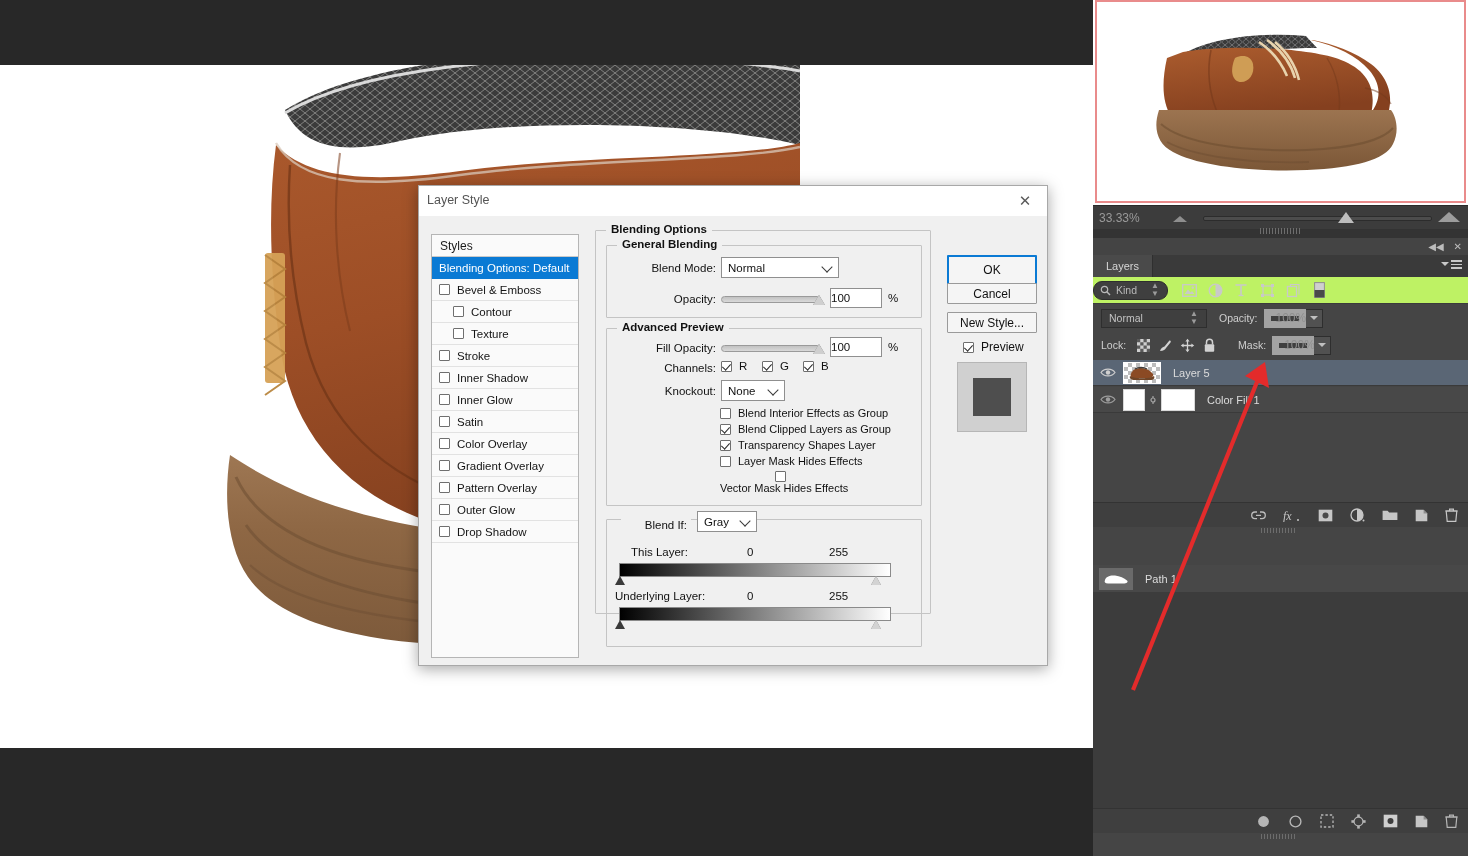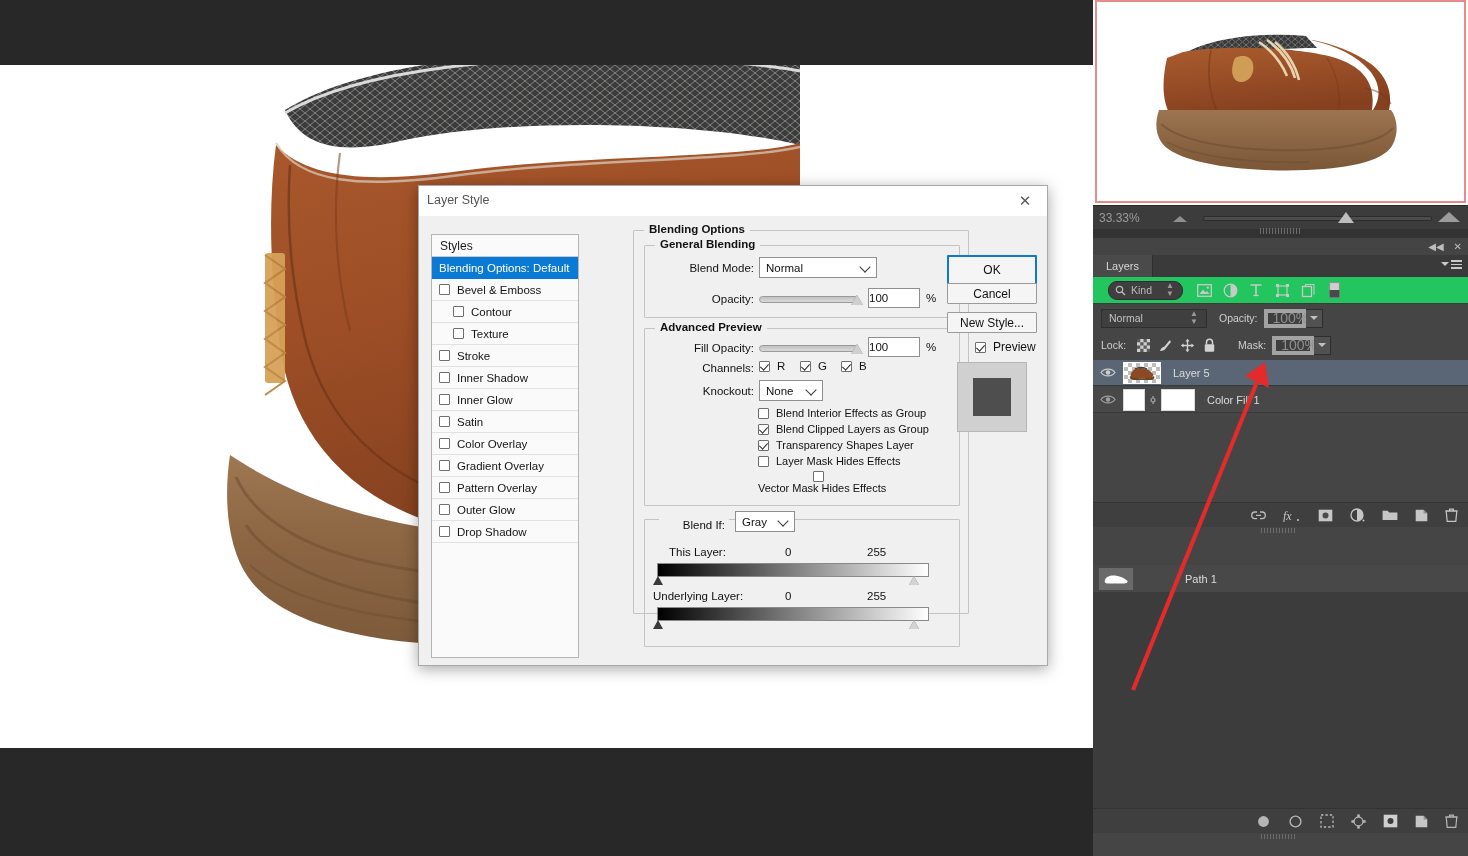--- a/index.html
+++ b/index.html
@@ -75,21 +75,21 @@
   }
 
   
   .fs {
     position:absolute; border:1px solid #c4c4c4; border-radius:1px;
   }
   .fs-legend {
     position:absolute; top:-8px; left:10px; padding:0 5px;
     background:#f0f0f0; font-size:11.5px; font-weight:bold; color:#111;
   }
-  #fs-blending { left:176px; top:14px; width:336px; height:384px;margin-left:38px; }
+  #fs-blending { left:176px; top:14px; width:336px; height:384px; }
   #fs-general  { left:10px;  top:14px; width:316px; height:73px; }
   #fs-advanced { left:10px;  top:97px; width:316px; height:178px; }
   #fs-blendif  { left:10px;  top:288px; width:316px; height:128px; }
 
   .lbl { font-size:11.5px; color:#111; position:absolute; text-align:right; }
 
   
   .dropdown {
     position:absolute; background:#fff; border:1px solid #8f8f8f;
     font-size:11.5px; color:#111; padding-left:6px;
@@ -234,21 +234,21 @@
     border-top:4px solid #c8c8c8;
   }
 
   
   #layers-panel { position:absolute; left:0; top:238px; width:375px; height:300px; background:#454545; }
   #layers-topbar { top:0; }
   #layers-tabs { top:17px; }
 
   #layers-filter {
     position:absolute; left:0; top:39px; width:375px; height:27px;
-    background:#22c55e; display:flex; align-items:center; padding-left:15px; gap:0;
+    background:#bef264; display:flex; align-items:center; padding-left:0; gap:0;
     border-bottom:1px solid #3b3b3b;
   }
   #kind-select {
     width:75px; height:19px; background:#3f3f3f; border:1px solid #2e2e2e;
     border-radius:9px; display:flex; align-items:center; gap:5px;
     padding:0 4px 0 6px; font-size:10.5px; color:#b9b9b9;
   }
   .filter-ico {
     width:26px; height:22px; display:flex; align-items:center; justify-content:center;
     color:#c9c9c9; cursor:pointer;
@@ -258,22 +258,22 @@
     background:#454545; display:flex; align-items:center; padding-left:8px;
   }
   .dk-select {
     height:19px; background:#3f3f3f; border:1px solid #2e2e2e;
     display:flex; align-items:center; padding:0 4px 0 7px;
     font-size:10.5px; color:#c3c3c3; position:relative;
   }
   .dk-stepper { margin-left:auto; padding-right:4px; color:#9b9b9b; font-size:8px; line-height:8px; }
   .dk-label { font-size:10.5px; color:#cfcfcf; margin:0 6px 0 12px; }
   .dk-value {
-    height:19px; width:42px; background:#3f3f3f; border:4px solid #a3a3a3;
-    font-size:14px; color:#8f8f8f; display:flex; align-items:center; padding-left:5px;
+    height:19px; width:42px; background:#3f3f3f; border:7px solid #a3a3a3;
+    font-size:12px; color:#8f8f8f; display:flex; align-items:center; padding-left:5px;
   }
   .dk-arrow {
     height:19px; width:17px; background:#515151; border:1px solid #2e2e2e;
     border-left:none; display:flex; align-items:center; justify-content:center;
   }
   .dk-arrow i { width:0;height:0;border-left:4px solid transparent;border-right:4px solid transparent;border-top:4px solid #c0c0c0; }
   #layers-lock-row {
     position:absolute; left:0; top:94px; width:375px; height:26px;
     background:#454545; display:flex; align-items:center; padding-left:8px;
   }
@@ -307,21 +307,20 @@
   .footer-ico { color:#bdbdbd; font-size:12px; cursor:pointer; display:flex; align-items:center;}
 
   
   #paths-panel { position:absolute; left:0; top:538px; width:375px; height:318px; background:#454545; }
   #paths-tabs { top:5px; }
   #paths-body { position:absolute; left:0; top:27px; width:375px; height:266px; background:#484848; }
   .path-row {
     position:absolute; left:0; top:0; width:375px; height:28px;
     display:flex; align-items:center; background:#484848; cursor:pointer;
     border-bottom:1px solid #3c3c3c;
-    gap:40px;
   }
   .path-thumb {
     width:34px; height:22px; margin-left:6px; background:#6a6a6a;
     display:flex; align-items:center; justify-content:center;
   }
   .path-name { font-size:11px; color:#dcdcdc; margin-left:12px; }
   #paths-empty { position:absolute; left:0; top:28px; width:375px; bottom:0; background:#3c3c3c; }
 
   
   #annot-arrow { position:absolute; left:1093px; top:0; width:375px; height:856px; pointer-events:none; }
@@ -554,21 +553,21 @@
 
     <div class="dlgbtn primary" style="left:528px; top:39px; width:90px; height:30px;">
       <span>OK</span>
     </div>
     <div class="dlgbtn" style="left:528px; top:67px; width:90px; height:21px;">
       <span>Cancel</span>
     </div>
     <div class="dlgbtn" style="left:528px; top:96px; width:90px; height:21px;">
       <span>New Style...</span>
     </div>
-    <div id="preview-check" style="left:556px; top:124px;text-align:center;">
+    <div id="preview-check" style="left:544px; top:124px;text-align:center;">
       <span class="cb checked"></span>
       <span>Preview</span>
     </div>
     <div id="style-preview-swatch" style="left:538px; top:146px; width:70px; height:70px;">
       <div class="inner"></div>
     </div>
   </div>
 </div>
 
 <div id="right-dock">

